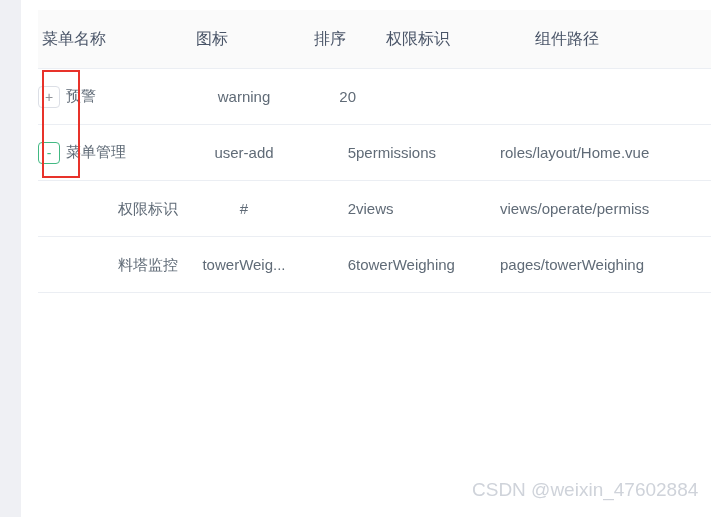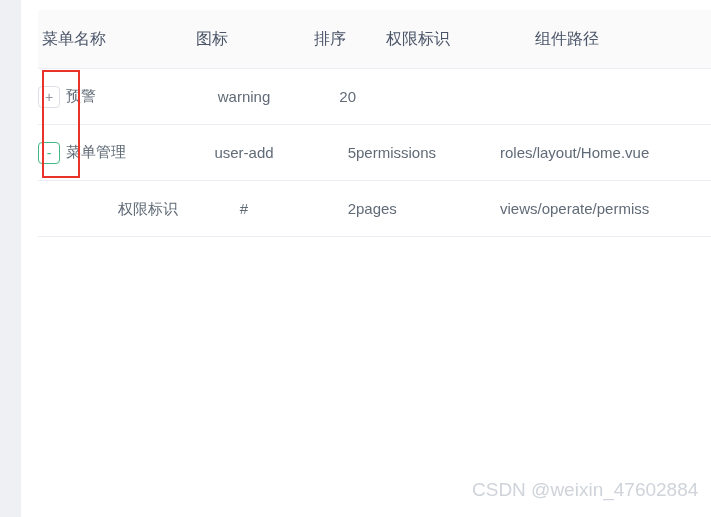--- a/index.html
+++ b/index.html
@@ -223,22 +223,31 @@
             <td class="cell-sort">5</td>
             <td class="cell-perm">permissions</td>
             <td class="cell-path">roles/layout/Home.vue</td>
           </tr>
           <tr>
             <td class="cell-name">
               <div class="name-wrap child"><span class="name-text">权限标识</span></div>
             </td>
             <td class="cell-icon">#</td>
             <td class="cell-sort">2</td>
-            <td class="cell-perm">pages</td>
+            <td class="cell-perm">views</td>
             <td class="cell-path">views/operate/permiss</td>
+          </tr>
+          <tr>
+            <td class="cell-name">
+              <div class="name-wrap child"><span class="name-text">料塔监控</span></div>
+            </td>
+            <td class="cell-icon">towerWeig...</td>
+            <td class="cell-sort">6</td>
+            <td class="cell-perm">towerWeighing</td>
+            <td class="cell-path">pages/towerWeighing</td>
           </tr>
         </tbody>
     </table>
 
   </div>
 
   <div id="annotation-box" style="border-color: rgb(232, 50, 42);"></div>
 
   <div id="watermark" style="color: rgb(207, 211, 218);">CSDN @weixin_47602884</div>
 

